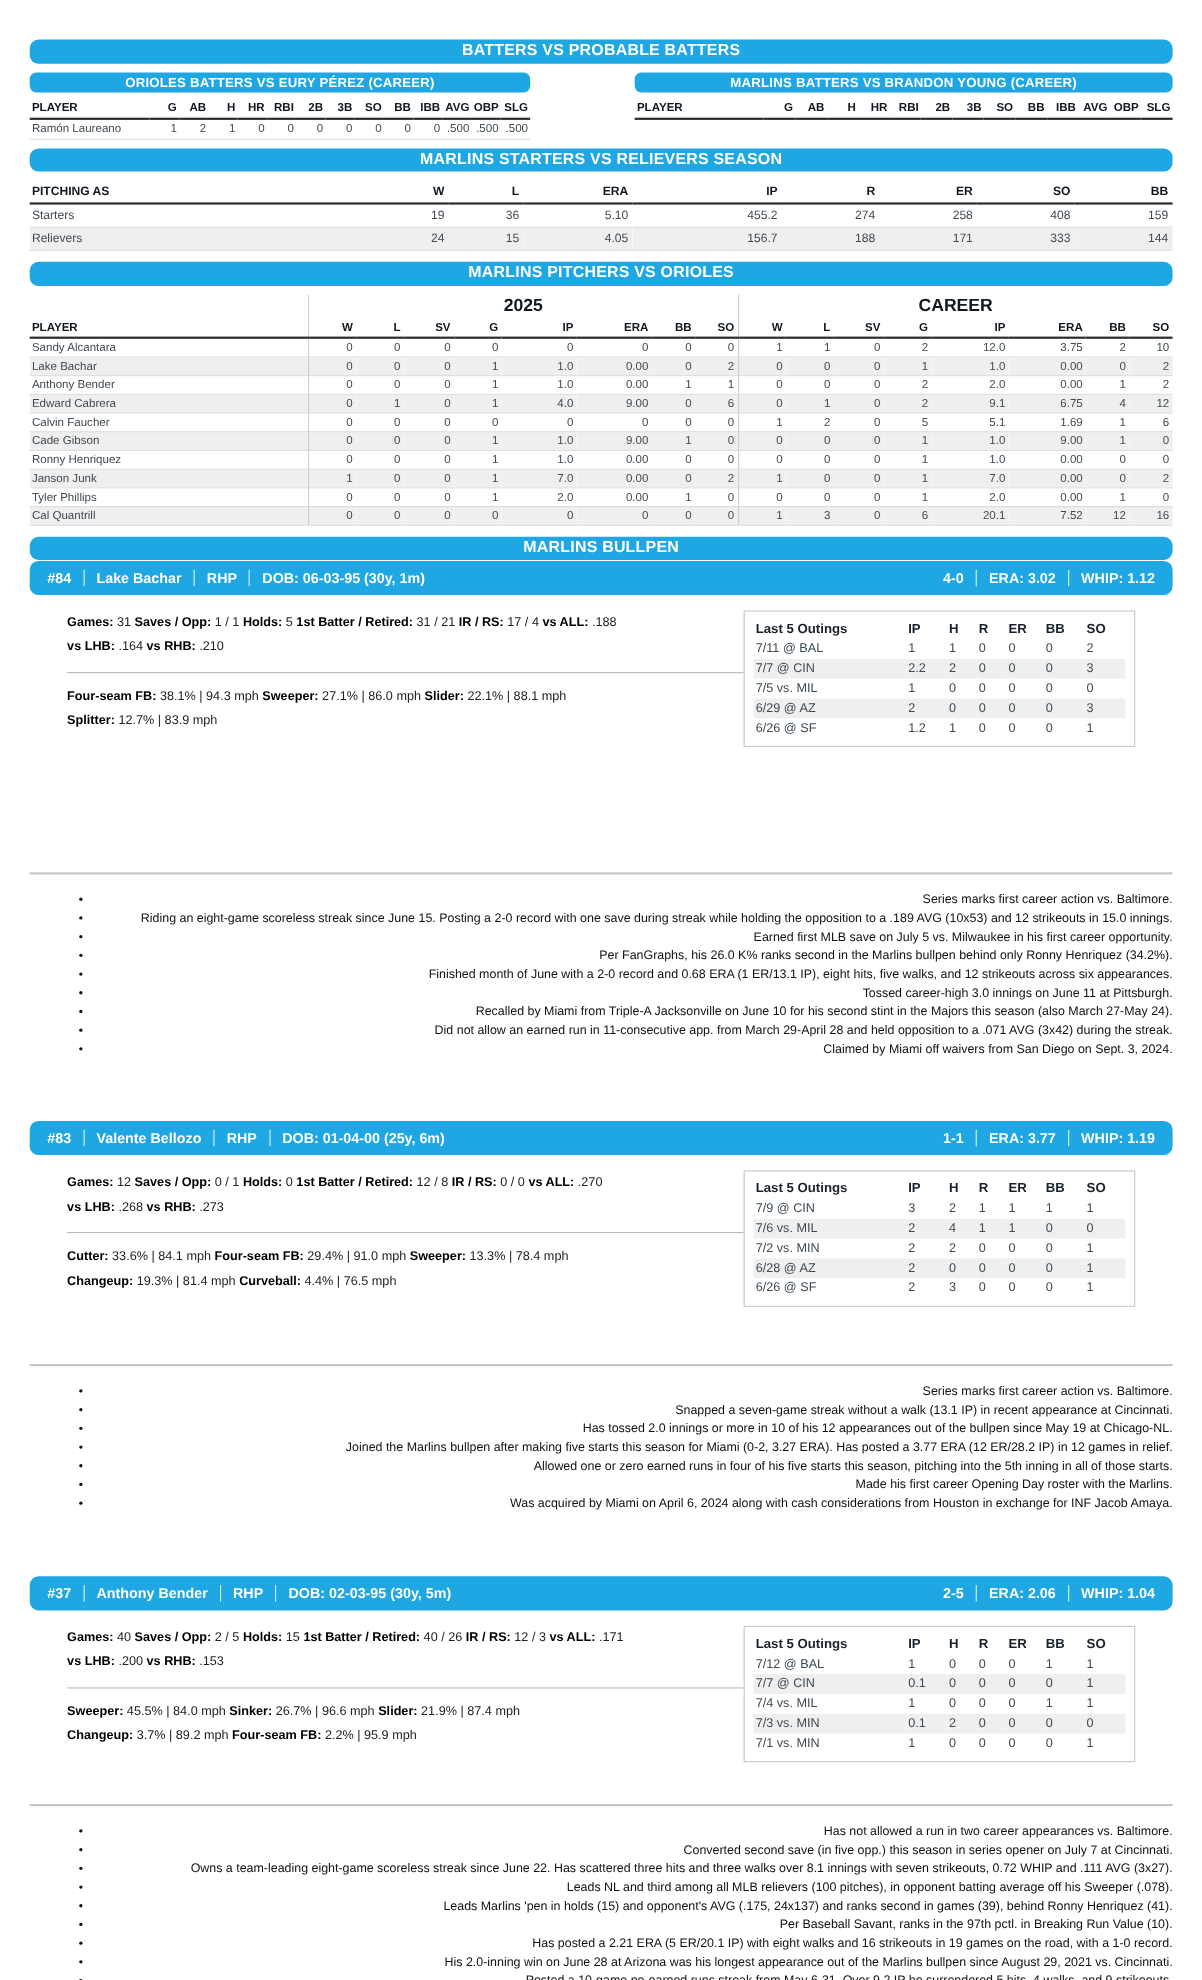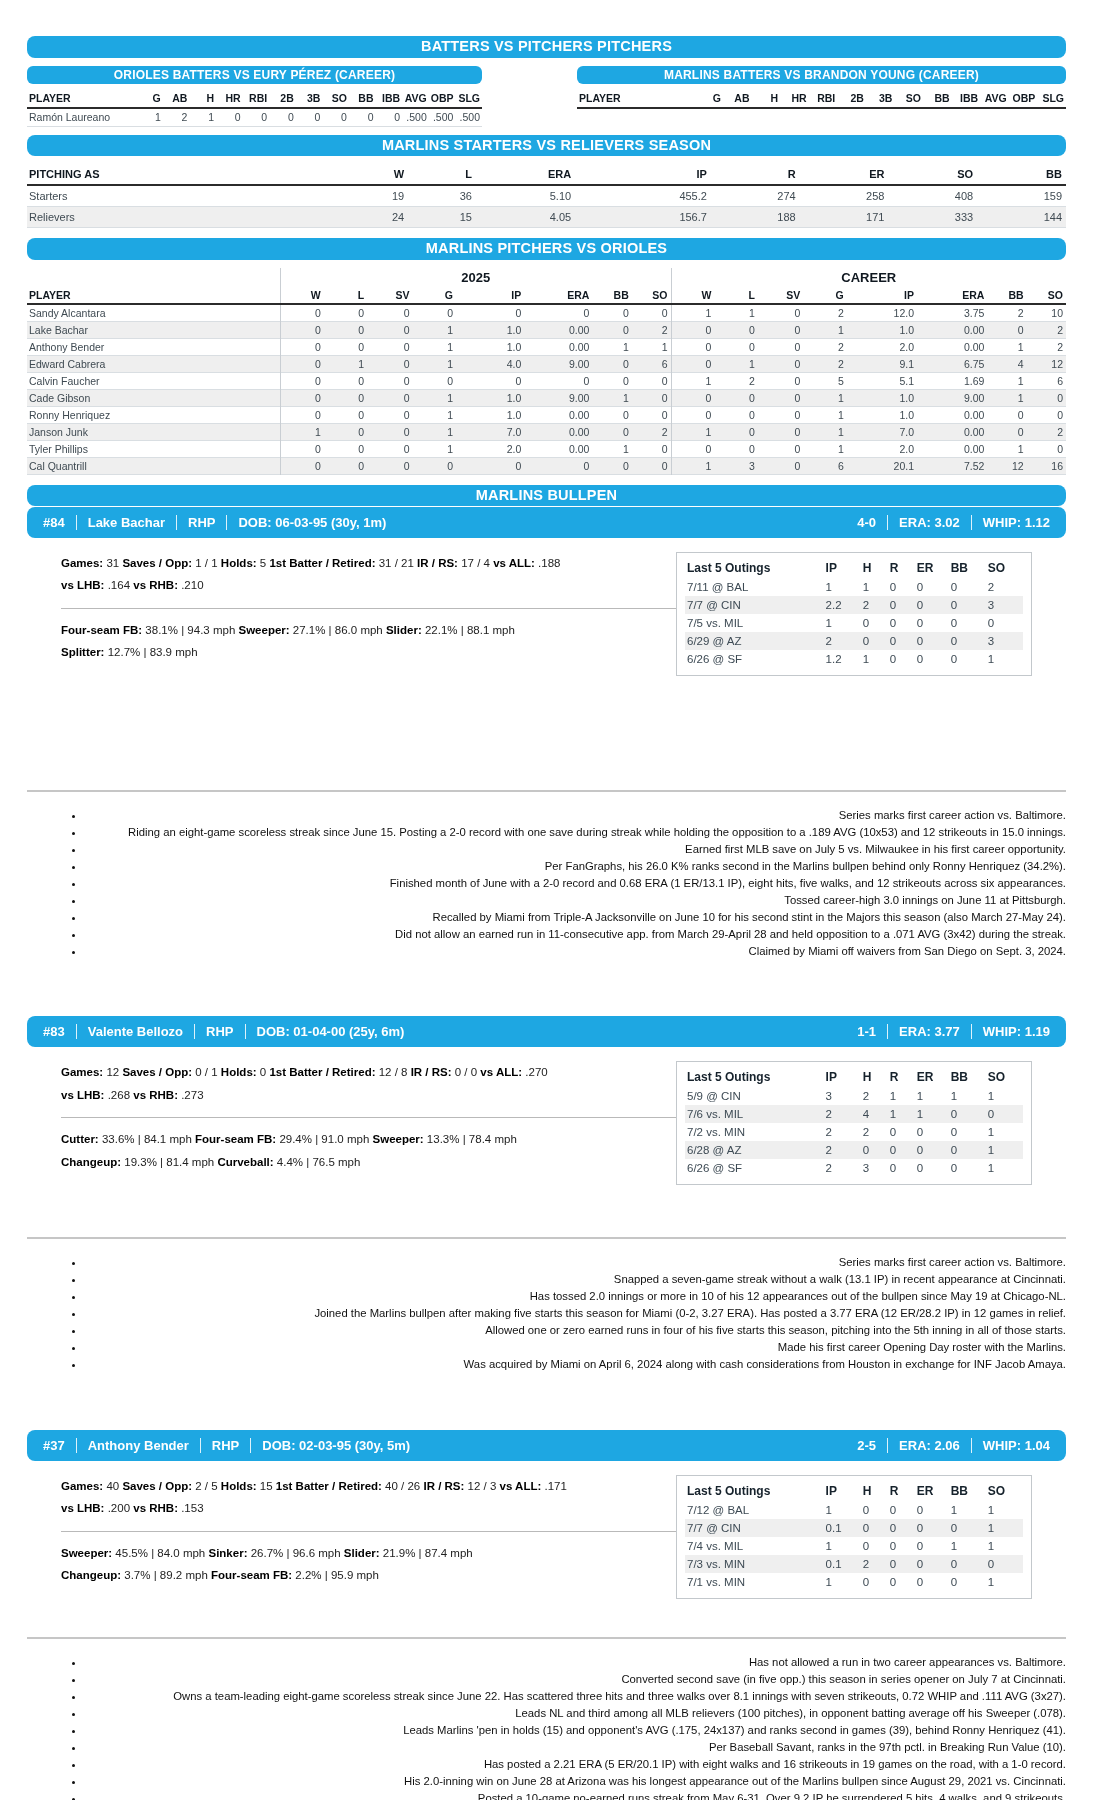--- a/index.html
+++ b/index.html
@@ -31,21 +31,21 @@
   .stat-table .cl{text-align:left;padding-left:2px;}
   
   .two-col{display:flex;justify-content:space-between;margin-top:8px;}
   .col-l{width:455px;}
   .col-r{width:489px;}
   .two-col .banner.sub{margin-bottom:6px;}
   
   .sr-table th,.sr-table td{font-size:11px;padding:4px 4px;}
   
   .pvo-table th,.pvo-table td{font-size:10.5px;padding:2px 3px;}
-  .pvo-table .group-row th{border-bottom:none;font-size:13px;text-align:center;}
+  .pvo-table .group-row th{border-bottom:none;font-size:16px;text-align:center;}
   .pvo-table .sep{border-left:1px solid #c9ced3;}
   
   .card{margin-top:57px;}
   .card.first{margin-top:1px;}
   .card-header{
     background:#1ea7e2;color:#fff;border-radius:8px;height:31px;
     display:flex;align-items:center;justify-content:space-between;
     padding:0 16px;font-size:13px;font-weight:bold;
   }
   .ch-left,.ch-right{display:flex;align-items:center;}
@@ -63,21 +63,21 @@
   .outings tbody tr:nth-child(even){background:#efefef;}
   .notes{margin:15px 0 0;padding-left:58px;text-align:right;}
   .notes li{font-size:11.3px;line-height:1.5;color:#111;padding-left:4px;}
   .body-h1{min-height:238px;}
   .body-h2{min-height:176px;}
   .body-h3{min-height:162px;}
 </style>
 </head>
 <body>
 
-<div class="banner">BATTERS VS PITCHERS PITCHERS</div>
+<div class="banner">BATTERS VS PROBABLE BATTERS</div>
 
 <div class="two-col">
   <div class="col-l">
     <div class="banner sub">ORIOLES BATTERS VS EURY PÉREZ (CAREER)</div>
     <table class="stat-table" id="bat-left">
       <colgroup>
           <col style="width:24%">
         </colgroup>
       <thead>
           <tr>
@@ -606,21 +606,21 @@
                 <th>IP</th>
                 <th>H</th>
                 <th>R</th>
                 <th>ER</th>
                 <th>BB</th>
                 <th>SO</th>
               </tr>
             </thead>
           <tbody>
               <tr>
-                <td class="cl">5/9 @ CIN</td>
+                <td class="cl">7/9 @ CIN</td>
                 <td>3</td>
                 <td>2</td>
                 <td>1</td>
                 <td>1</td>
                 <td>1</td>
                 <td>1</td>
               </tr>
               <tr>
                 <td class="cl">7/6 vs. MIL</td>
                 <td>2</td>

